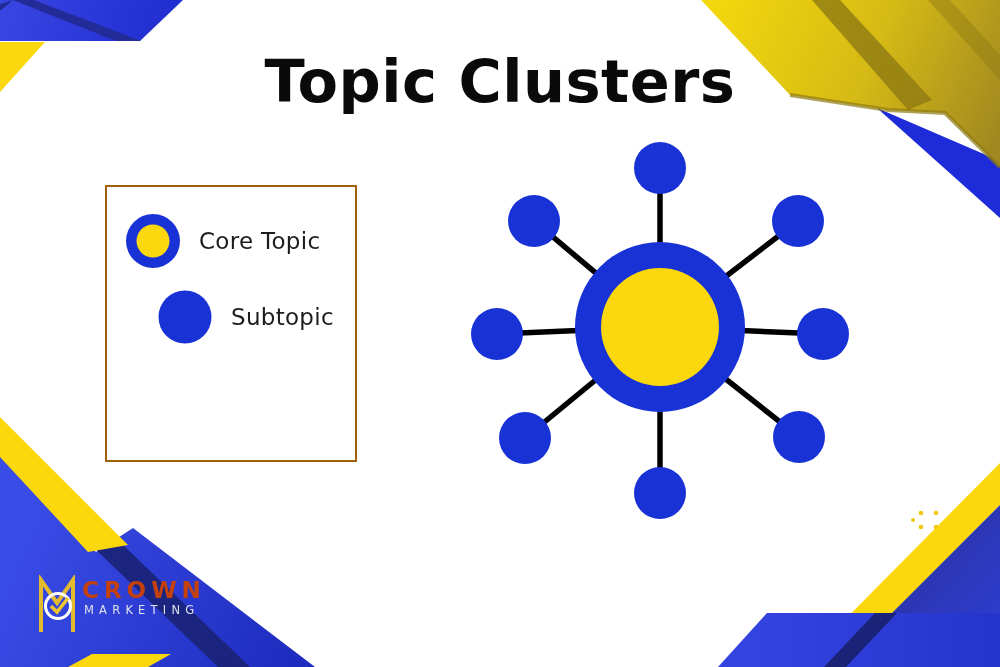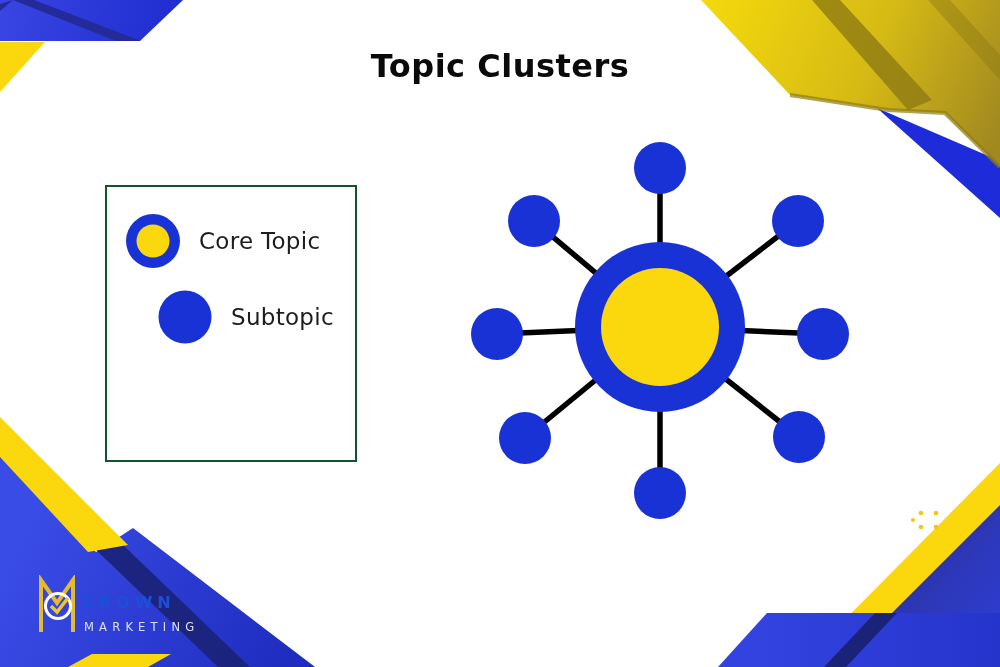--- a/index.html
+++ b/index.html
@@ -3,44 +3,44 @@
 <meta charset="utf-8">
 <style>
   html,body{margin:0;padding:0;background:#fff;}
   .canvas{
     position:relative;width:1000px;height:667px;overflow:hidden;background:#fff;
     font-family:"DejaVu Sans","Liberation Sans",sans-serif;
   }
   svg.layer{position:absolute;left:0;top:0;width:1000px;height:667px;pointer-events:none;}
   .title{
     position:absolute;left:0;top:47px;width:1000px;margin:0;
-    text-align:center;font-size:32px;font-weight:800;letter-spacing:.5px;
+    text-align:center;font-size:59px;font-weight:800;letter-spacing:.5px;
     color:#0a0a0a;z-index:4;
   }
   .legend{
     position:absolute;left:105px;top:185px;width:252px;height:277px;
-    background:#fff;border:2px solid #14532d;box-sizing:border-box;z-index:4;
+    background:#fff;border:2px solid #a16207;box-sizing:border-box;z-index:4;
   }
   .legend-row{position:absolute;left:0;width:100%;display:flex;align-items:center;}
   .legend-row .icon-cell{width:92px;display:flex;justify-content:center;align-items:center;flex:0 0 92px;}
   .legend-label{font-size:23px;font-weight:500;color:var(--text,#1d1d1d);letter-spacing:.3px;white-space:nowrap;}
   .row-1{top:26px;height:56px;}
   .row-2{top:102px;height:56px;margin-left:32px;}
   .row-3{top:180px;height:62px;}
   .blue-fill{fill:var(--primary-blue,#1832D6);}
   .yellow-fill{fill:var(--accent-yellow,#FBD70D);}
   .spoke{stroke:#000;stroke-width:5.5;}
   .logo{position:absolute;left:37px;top:575px;z-index:5;display:flex;}
   .logo-text{position:relative;margin-left:3px;}
   .logo-name{
-    display:block;position:absolute;left:0;top:18px;
-    font-size:16px;font-weight:700;letter-spacing:5px;color:#1d4ed8;white-space:nowrap;
+    display:block;position:absolute;left:0;top:2px;
+    font-size:23px;font-weight:700;letter-spacing:5px;color:#c2410c;white-space:nowrap;
   }
   .logo-subtitle{
-    display:block;position:absolute;left:2px;top:45px;
+    display:block;position:absolute;left:2px;top:28px;
     font-size:11.5px;font-weight:400;letter-spacing:5.2px;color:#dde1ee;white-space:nowrap;
   }
 </style>
 </head>
 <body>
 
 <div class="canvas">
 
   <svg class="layer" viewBox="0 0 1000 667" aria-hidden="true">
     <defs>

